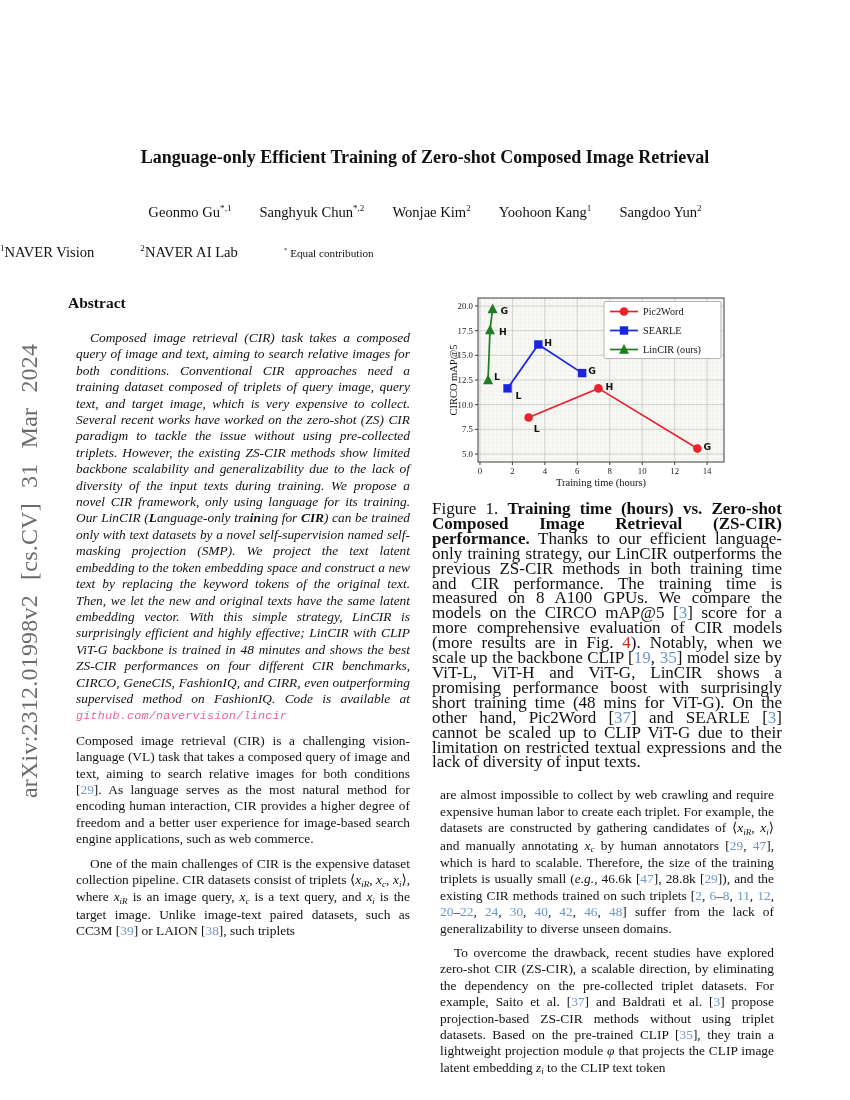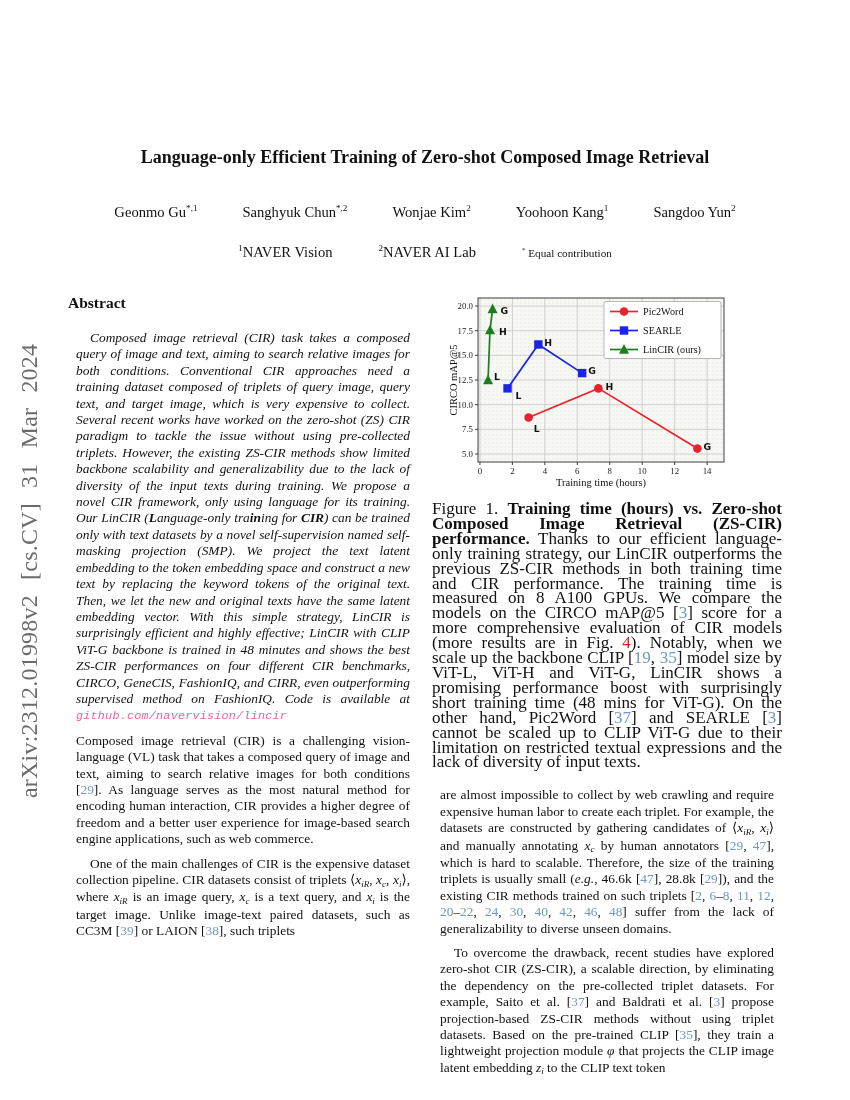--- a/index.html
+++ b/index.html
@@ -2,22 +2,22 @@
 <html lang="en"><head>
 <meta charset="utf-8">
 <style>
   html,body{margin:0;padding:0;background:#ffffff;}
   .page{position:relative;width:850px;height:1100px;background:#ffffff;overflow:hidden;
         font-family:"Liberation Serif",serif;color:#111;}
   .arxiv-strip{position:absolute;left:16px;top:798px;transform:rotate(-90deg);transform-origin:0 0;
         white-space:nowrap;font-size:24px;color:#6b6b6b;word-spacing:9px;letter-spacing:0.2px;}
   .header{position:absolute;top:147px;left:0;width:850px;text-align:center;}
   .title{font-size:18px;font-weight:700;margin:0;}
-  .authors{margin-top:36px;display:flex;justify-content:center;gap:45px;font-size:14.6px;}
-  .affils{margin-top:23px;display:flex;justify-content:center;align-items:baseline;gap:46px;font-size:14.6px;}
+  .authors{margin-top:36px;display:flex;justify-content:center;gap:28px;font-size:14.6px;}
+  .affils{margin-top:23px;display:flex;justify-content:flex-start;align-items:baseline;gap:46px;font-size:14.6px;}
   sup.s{font-size:62%;vertical-align:super;line-height:0;}
   .equal{font-size:11.2px;color:#111;}
   .columns{position:absolute;top:288px;left:68px;width:714px;display:flex;gap:14px;}
   .col{width:350px;}
   .abstract-h{font-size:15.5px;font-weight:700;margin:6px 0 18px 0;}
   .section-h{font-size:15.5px;font-weight:700;margin:24px 0 15px 0;}
   .body{font-size:13.4px;line-height:16.4px;text-align:justify;margin:8px;hyphens:auto;}
   .abstract-body{font-style:italic;text-indent:14px;}
   .indent{text-indent:14px;}
   .caption{font-size:17px;line-height:14.9px;text-align:justify;margin:10px 0 8px 0;hyphens:auto;}

